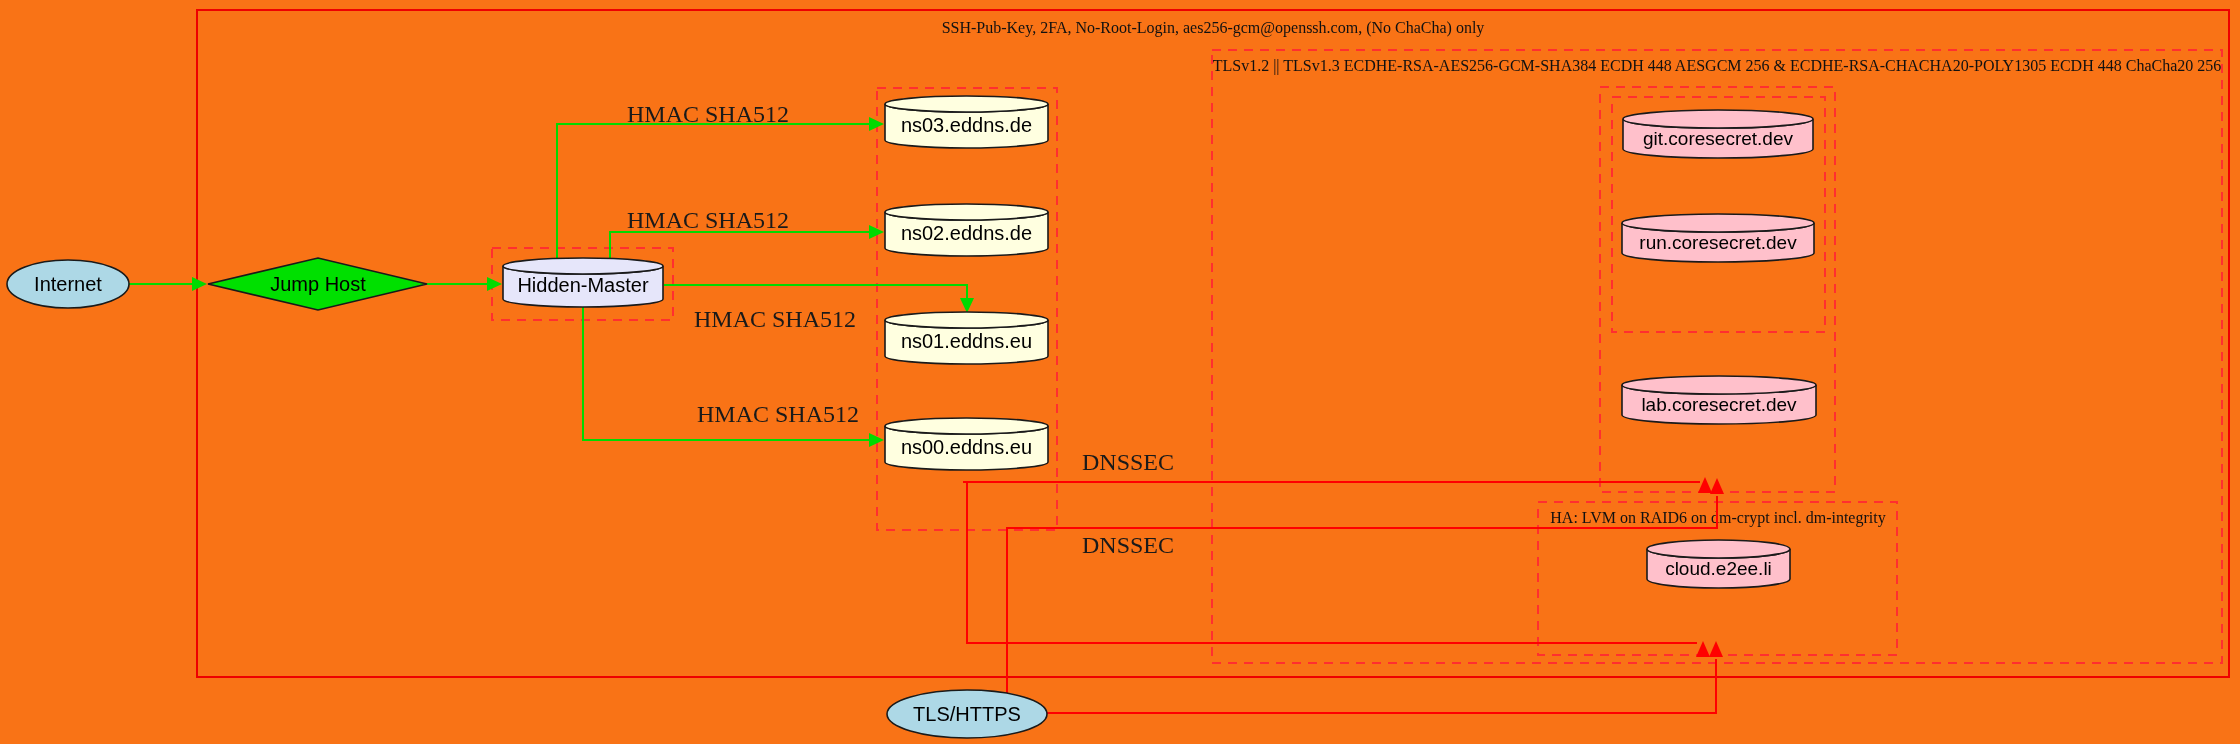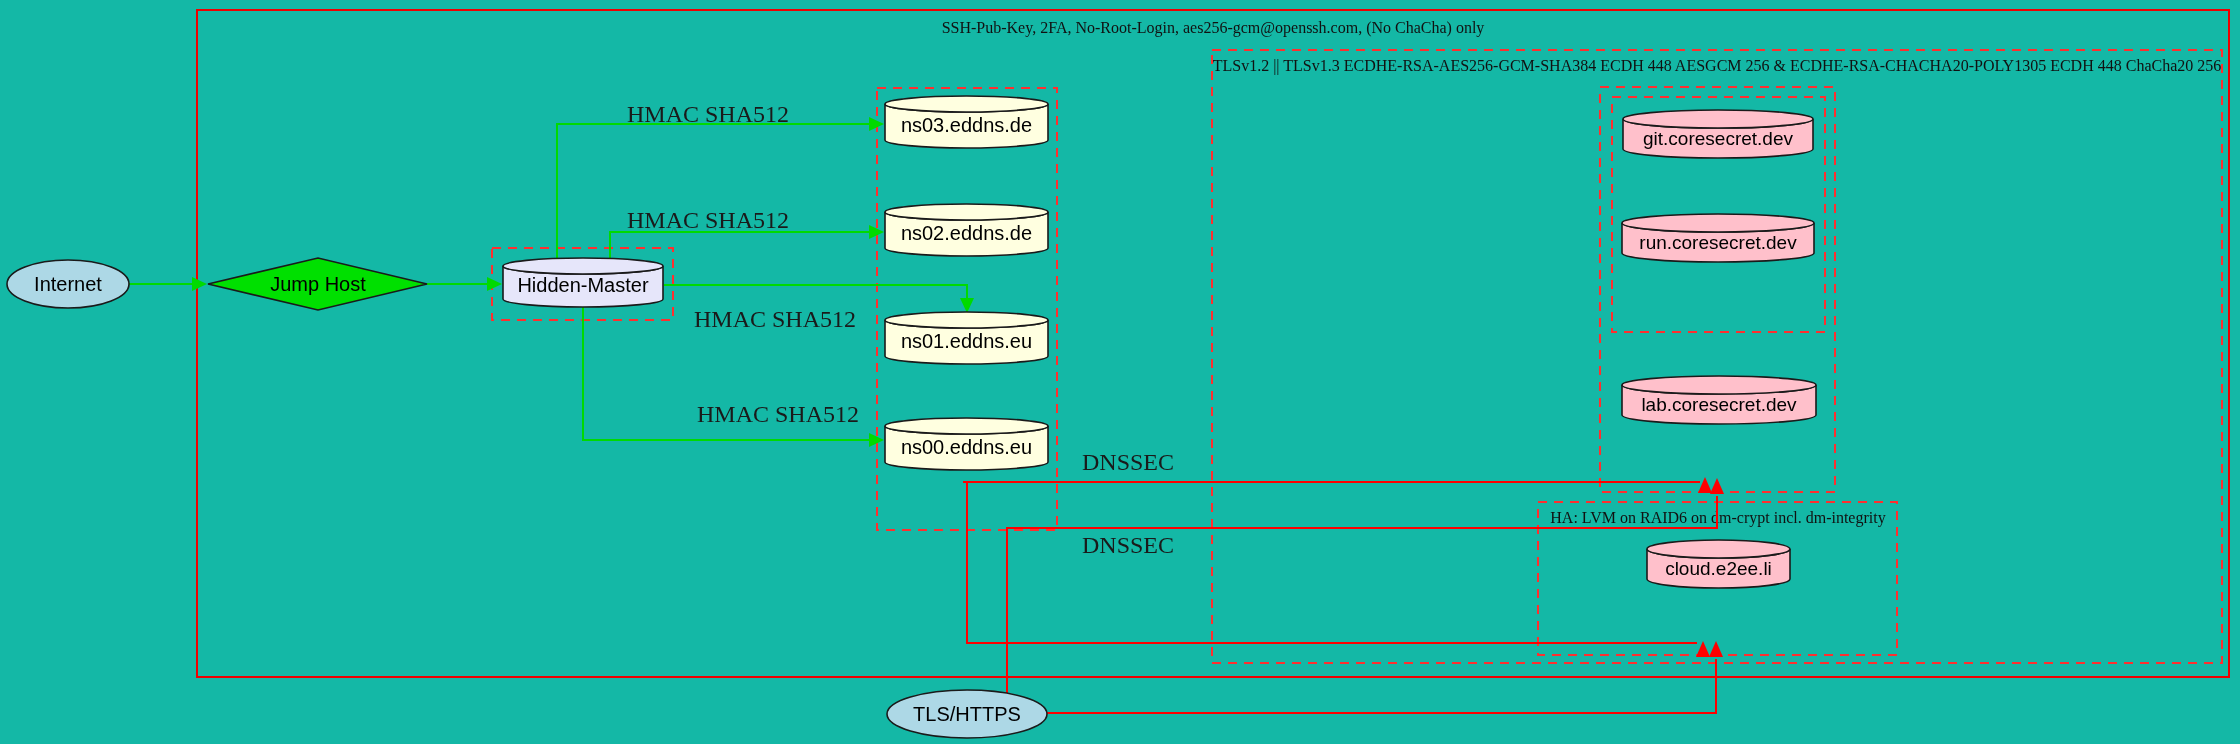--- a/index.html
+++ b/index.html
@@ -1,16 +1,16 @@
 <!DOCTYPE html>
 <html><head>
 <meta charset="utf-8">
 <style>
   html,body{margin:0;padding:0;background:#ffffff;}
-  .stage{position:relative;width:2240px;height:744px;background:#14b8a6;overflow:hidden;}
+  .stage{position:relative;width:2240px;height:744px;background:#f97316;overflow:hidden;}
   svg{display:block;}
   text{font-family:"Liberation Sans","DejaVu Sans",sans-serif;fill:#000000;}
   .node-label{font-size:20px;}
   .node-label-sm{font-size:19px;}
   .cluster-label{font-family:"Liberation Serif","DejaVu Serif",serif;font-size:16px;fill:#111111;}
   .edge-label{font-family:"Liberation Serif","DejaVu Serif",serif;font-size:24px;fill:#1a1a1a;}
   .cl-solid{fill:none;stroke:#ee0000;stroke-width:2;}
   .cl-dash{fill:none;stroke:#ff2f2f;stroke-width:2;stroke-dasharray:9 7;}
   .edge-green{fill:none;stroke:#00da00;stroke-width:2;}
   .edge-red{fill:none;stroke:#ff0000;stroke-width:2;}

